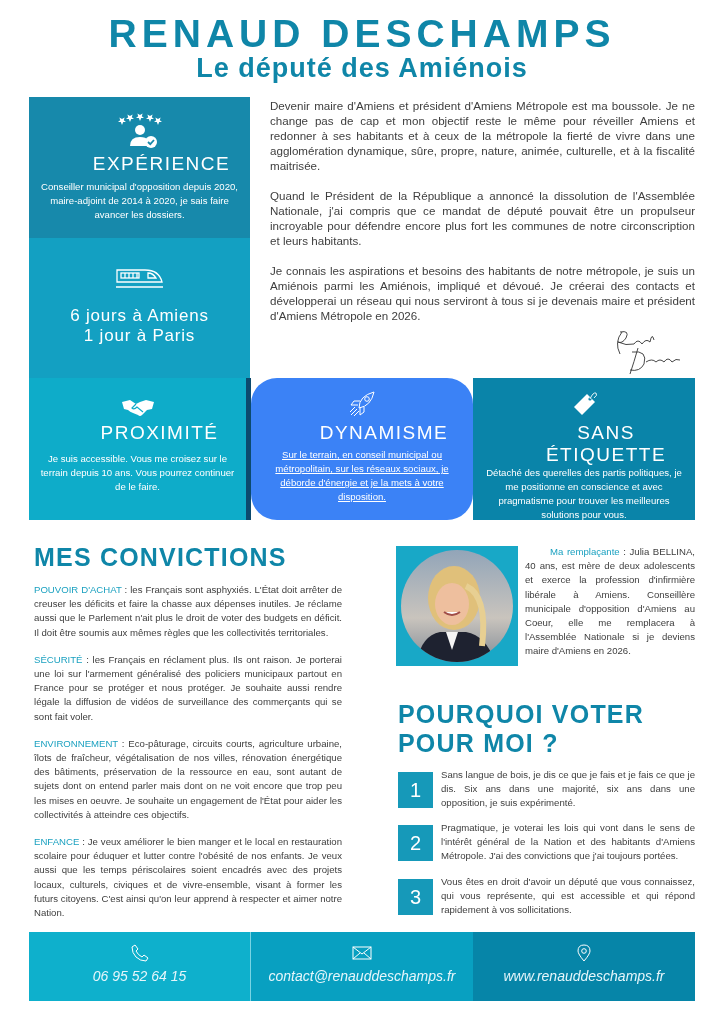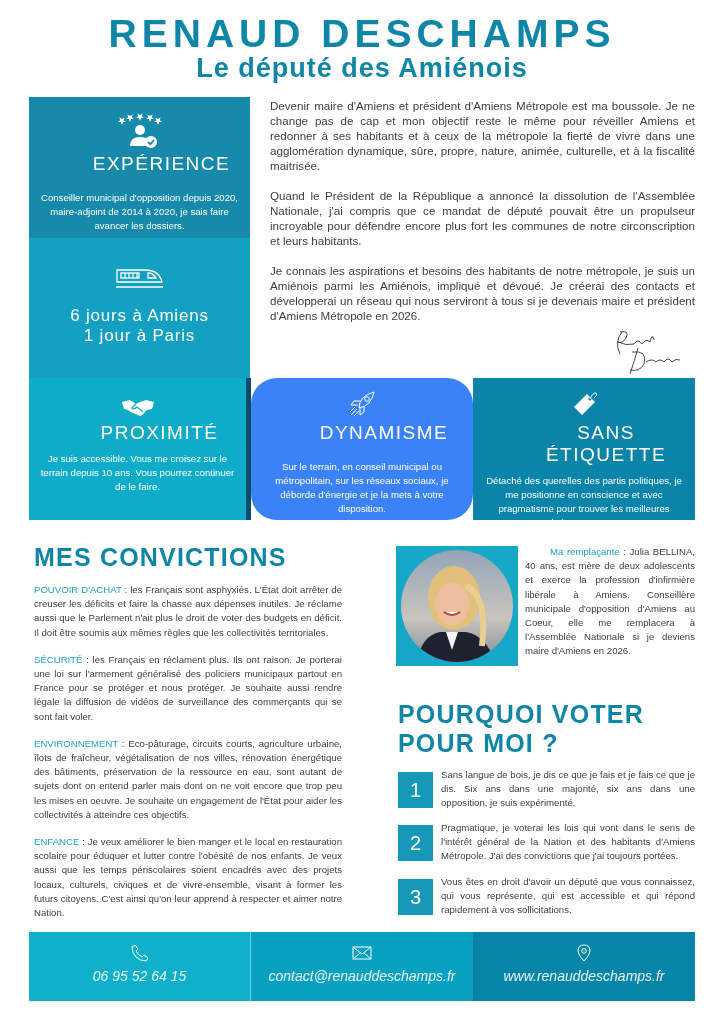--- a/index.html
+++ b/index.html
@@ -56,21 +56,21 @@
       <polygon points="24,5 25.2,2 28,2 25.8,0.2 26.6,-2.6 24,-1 21.4,-2.6 22.2,0.2 20,2 22.8,2" transform="translate(0,3)"></polygon>
       <polygon points="34,6 35.2,3 38,3 35.8,1.2 36.6,-1.6 34,0 31.4,-1.6 32.2,1.2 30,3 32.8,3" transform="translate(0,3)"></polygon>
       <polygon points="42,12 43.2,9 46,9 43.8,7.2 44.6,4.4 42,6 39.4,4.4 40.2,7.2 38,9 40.8,9"></polygon>
       <circle cx="24" cy="17" r="5"></circle>
       <path d="M14 33 Q14 24 24 24 Q30 24 32 27 L32 33 Z"></path>
       <circle cx="35" cy="29" r="6"></circle>
     </g>
     <path d="M32 29 L34.3 31.2 L38 27" stroke="#1789ab" stroke-width="1.8" fill="none"></path>
   </svg>
   <div class="head">EXPÉRIENCE</div>
-  <div class="txt" style="margin-top:16px;">Conseiller municipal d'opposition depuis 2020, maire-adjoint de 2014 à 2020, je sais faire avancer les dossiers.</div>
+  <div class="txt" style="margin-top:5px;">Conseiller municipal d'opposition depuis 2020, maire-adjoint de 2014 à 2020, je sais faire avancer les dossiers.</div>
 </div>
 
 <div id="train" class="box">
   <svg width="50" height="26" viewBox="0 0 50 26" style="display:block;margin:28px auto 14px;">
     <g stroke="#fff" stroke-width="1.3" fill="none">
       <path d="M2 4 H30 Q44 4 47 16 H2 Z"></path>
       <rect x="6" y="7" width="18" height="5"></rect>
       <line x1="10" y1="7" x2="10" y2="12"></line>
         <line x1="14" y1="7" x2="14" y2="12"></line>
         <line x1="18" y1="7" x2="18" y2="12"></line>
@@ -108,31 +108,31 @@
   <svg width="30" height="28" viewBox="0 0 30 28" style="display:block;margin:12px auto 4px;">
     <g stroke="#fff" stroke-width="1" fill="none">
       <path d="M12 18 Q12 6 27 2 Q24 16 12 18 Z"></path>
       <circle cx="20" cy="9" r="2.3"></circle>
       <path d="M13 11 L7 11 L4 15 L11 15"></path>
       <path d="M17 17 L17 22 L13 25 L13 18"></path>
       <path d="M10 19 L4 25 M8 17 L3 22 M12 21 L7 26"></path>
     </g>
   </svg>
   <div class="head">DYNAMISME</div>
-  <div class="txt" style="margin-top:16px;">Sur le terrain, en conseil municipal ou métropolitain, sur les réseaux sociaux, je déborde d'énergie et je la mets à votre disposition.</div>
+  <div class="txt" style="margin-top:4px;text-decoration:underline;">Sur le terrain, en conseil municipal ou métropolitain, sur les réseaux sociaux, je déborde d'énergie et je la mets à votre disposition.</div>
 </div>
 
 <div id="sans" class="box">
   <svg width="30" height="28" viewBox="0 0 30 28" style="display:block;margin:12px auto 4px;">
     <path fill="#fff" d="M20 6 L26 12 L13 25 L5 17 L18 4 Z"></path>
     <circle cx="21" cy="9" r="1.6" fill="#0a84a9"></circle>
     <path d="M21 9 Q24 2 27 3 Q29 5 25 8" stroke="#fff" stroke-width="0.9" fill="none"></path>
   </svg>
   <div class="head">SANS ÉTIQUETTE</div>
-  <div class="txt" style="margin-top:8px;">Détaché des querelles des partis politiques, je me positionne en conscience et avec pragmatisme pour trouver les meilleures solutions pour vous.</div>
+  <div class="txt" style="margin-top:0;">Détaché des querelles des partis politiques, je me positionne en conscience et avec pragmatisme pour trouver les meilleures solutions pour vous.</div>
 </div>
 
 <div class="sec-title" style="left:34px;top:543px;">MES CONVICTIONS</div>
 <div class="conv">
   <p><span class="k">POUVOIR D'ACHAT</span><span> : les Français sont asphyxiés. L'État doit arrêter de creuser les déficits et faire la chasse aux dépenses inutiles. Je réclame aussi que le Parlement n'ait plus le droit de voter des budgets en déficit. Il doit être soumis aux mêmes règles que les collectivités territoriales.</span></p>
   <p><span class="k">SÉCURITÉ</span><span> : les Français en réclament plus. Ils ont raison. Je porterai une loi sur l'armement généralisé des policiers municipaux partout en France pour se protéger et nous protéger. Je souhaite aussi rendre légale la diffusion de vidéos de surveillance des commerçants qui se sont fait voler.</span></p>
   <p><span class="k">ENVIRONNEMENT</span><span> : Eco-pâturage, circuits courts, agriculture urbaine, îlots de fraîcheur, végétalisation de nos villes, rénovation énergétique des bâtiments, préservation de la ressource en eau, sont autant de sujets dont on entend parler mais dont on ne voit encore que trop peu les mises en oeuvre. Je souhaite un engagement de l'État pour aider les collectivités à atteindre ces objectifs.</span></p>
   <p><span class="k">ENFANCE</span><span> : Je veux améliorer le bien manger et le local en restauration scolaire pour éduquer et lutter contre l'obésité de nos enfants. Je veux aussi que les temps périscolaires soient encadrés avec des projets locaux, culturels, civiques et de vivre-ensemble, visant à  former les futurs citoyens. C'est ainsi qu'on leur apprend à respecter et aimer notre Nation.</span></p>
 </div>
 

